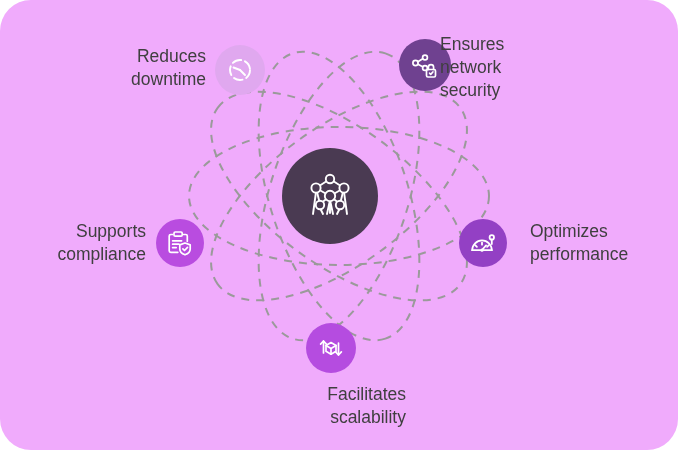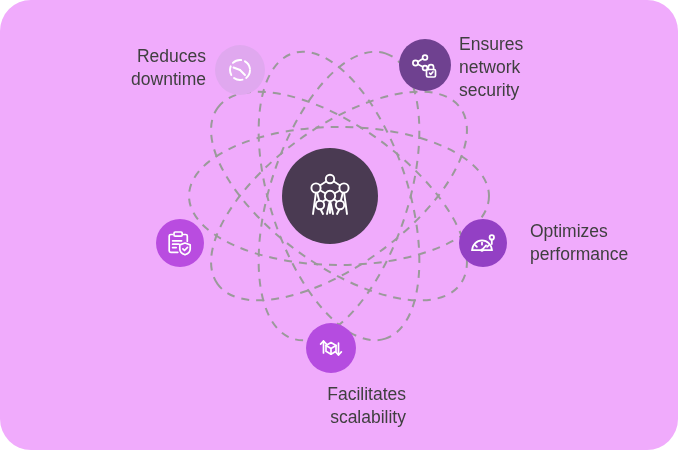--- a/index.html
+++ b/index.html
@@ -71,21 +71,21 @@
   }
   
   #node-security {
     width: 52px;
     height: 52px;
     left: 399px;
     top: 39px;
     background: #6f4190;
   }
   #label-security {
-    left: 459px;
+    left: 440px;
     top: 33px;
     width: 110px;
   }
   
   #node-compliance {
     width: 48px;
     height: 48px;
     left: 156px;
     top: 219px;
     background: #b94ce0;
@@ -191,20 +191,22 @@
       <svg width="28" height="28" viewBox="0 0 28 28" fill="none" stroke="#ffffff" stroke-width="1.7" stroke-linecap="round" stroke-linejoin="round">
         <path d="M17.5 5.5 h2.2 a1.6 1.6 0 0 1 1.6 1.6 v5.2 M6.7 5.5 H4.8 A1.6 1.6 0 0 0 3.2 7.1
                  v14.6 a1.6 1.6 0 0 0 1.6 1.6 h7"></path>
         <rect x="8" y="3" width="8.2" height="4.2" rx="1.2"></rect>
         <path d="M6.6 11.8 h9 M6.6 15.2 h6.4 M6.6 18.6 h3.6"></path>
         <path d="M19 14 l5.2 1.9 v4.1 c0 3 -2.3 4.8 -5.2 5.8 c-2.9 -1 -5.2 -2.8 -5.2 -5.8 v-4.1 z"></path>
         <path d="M16.9 19.8 l1.6 1.7 l3 -3.2"></path>
       </svg>
     </span>
   </div>
+  <div class="label label-left" id="label-compliance">Supports
+compliance</div>
 
   <div class="node" id="node-performance">
     <span>
       <svg width="28" height="28" viewBox="0 0 28 28" fill="none" stroke="#ffffff" stroke-width="1.8" stroke-linecap="round" stroke-linejoin="round">
         <path d="M3.2 21.2 a9.8 9.8 0 0 1 19.6 0"></path>
         <path d="M3.2 21.2 h19.6"></path>
         <path d="M6.4 16.3 l1.5 1.5 M13 13.6 v2.1 M19.6 16.3 l-1.5 1.5"></path>
         <path d="M13 21 l4.1 -4.6"></path>
         <circle cx="13" cy="21.2" r="1.6" fill="#ffffff" stroke="none"></circle>
         <path d="M22.8 10.5 v4.6"></path>

